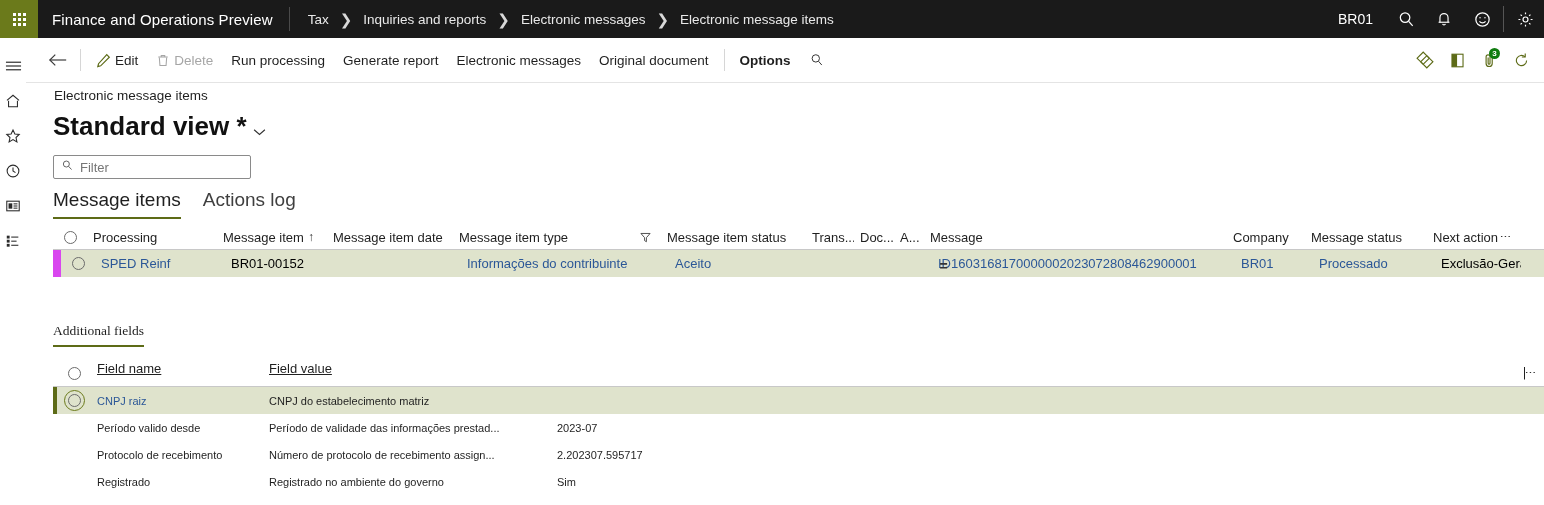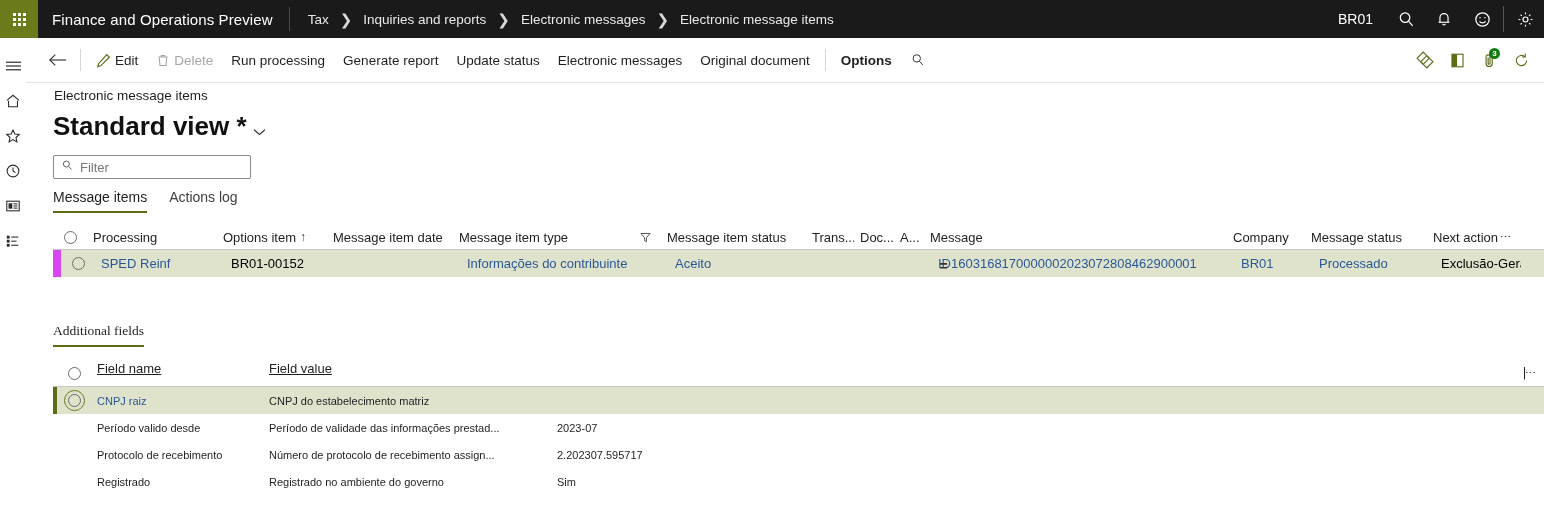--- a/index.html
+++ b/index.html
@@ -154,21 +154,21 @@
     padding: 0 7px;
   }
   .filterbox .ph { color: #767676; font-size: 13px; }
 
   
   .tabs {
     position:absolute; left: 27px; top: 106px;
     display:flex; gap: 22px;
   }
   .tab {
-    font-size: 14px; color: #1f1f1f;
+    font-size: 19px; color: #1f1f1f;
     padding-bottom: 6px;
     white-space: nowrap;
     text-align: right;
   }
   .tab.active { border-bottom: 2.5px solid #5d6b17; }
   .tab.inactive { color: #3f3f3f; }
 
   
   .grid1 {
     position:absolute; left: 27px; top: 142px;
@@ -383,23 +383,20 @@
     <span>Delete</span>
   </div>
 
   <div class="ap-btn">
     <span>Run processing</span>
   </div>
   <div class="ap-btn">
     <span>Generate report</span>
   </div>
   <div class="ap-btn">
-    <span>Update status</span>
-  </div>
-  <div class="ap-btn">
     <span>Electronic messages</span>
   </div>
   <div class="ap-btn">
     <span>Original document</span>
   </div>
   <div class="ap-sep"></div>
   <div class="ap-btn bold">
     <span>Options</span>
   </div>
   <div class="ap-btn">
@@ -467,21 +464,21 @@
     <div class="tab inactive">Actions log</div>
   </div>
 
   <div class="grid1">
     <div class="grid-head">
       <div class="radio-cell">
           <span class="radio"></span>
         </div>
       <div class="cell" style="width:130px;flex:0 0 130px">Processing</div>
       <div class="cell" style="width:110px;flex:0 0 110px;display:flex;align-items:center">
-        <span>Options item</span>
+        <span>Message item</span>
         <span class="sortarrow">↑</span>
       </div>
       <div class="cell" style="width:126px;flex:0 0 126px">Message item date</div>
       <div class="cell" style="width:208px;flex:0 0 208px;display:flex;align-items:center">
         <span>Message item type</span>
         <span class="funnel">
           <svg width="11" height="11" viewBox="0 0 12 12" fill="none" stroke="#444" stroke-width="1">
               <polygon points="1,1.6 11,1.6 7,6.2 7,10.6 5,9.4 5,6.2"></polygon>
             </svg>
         </span>

